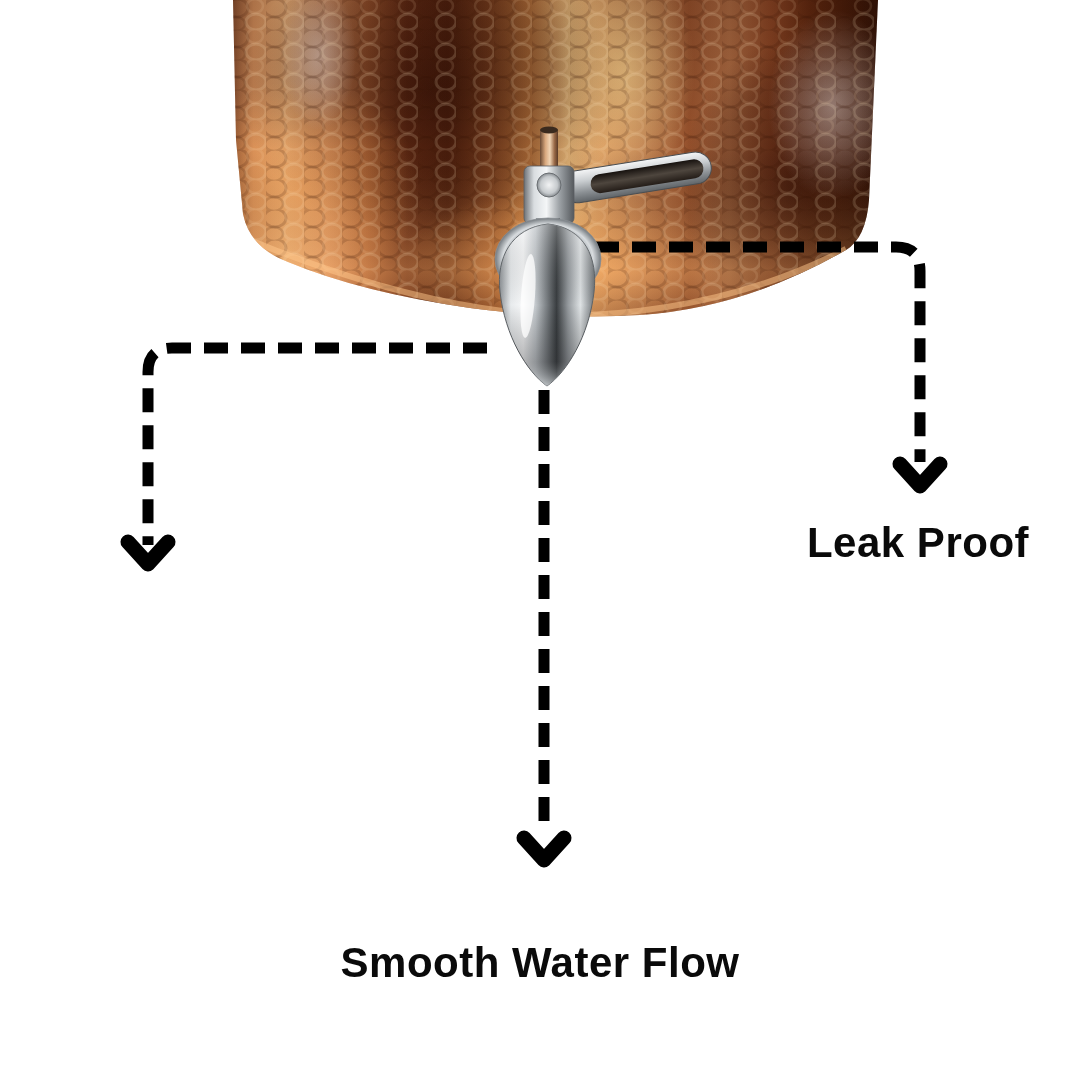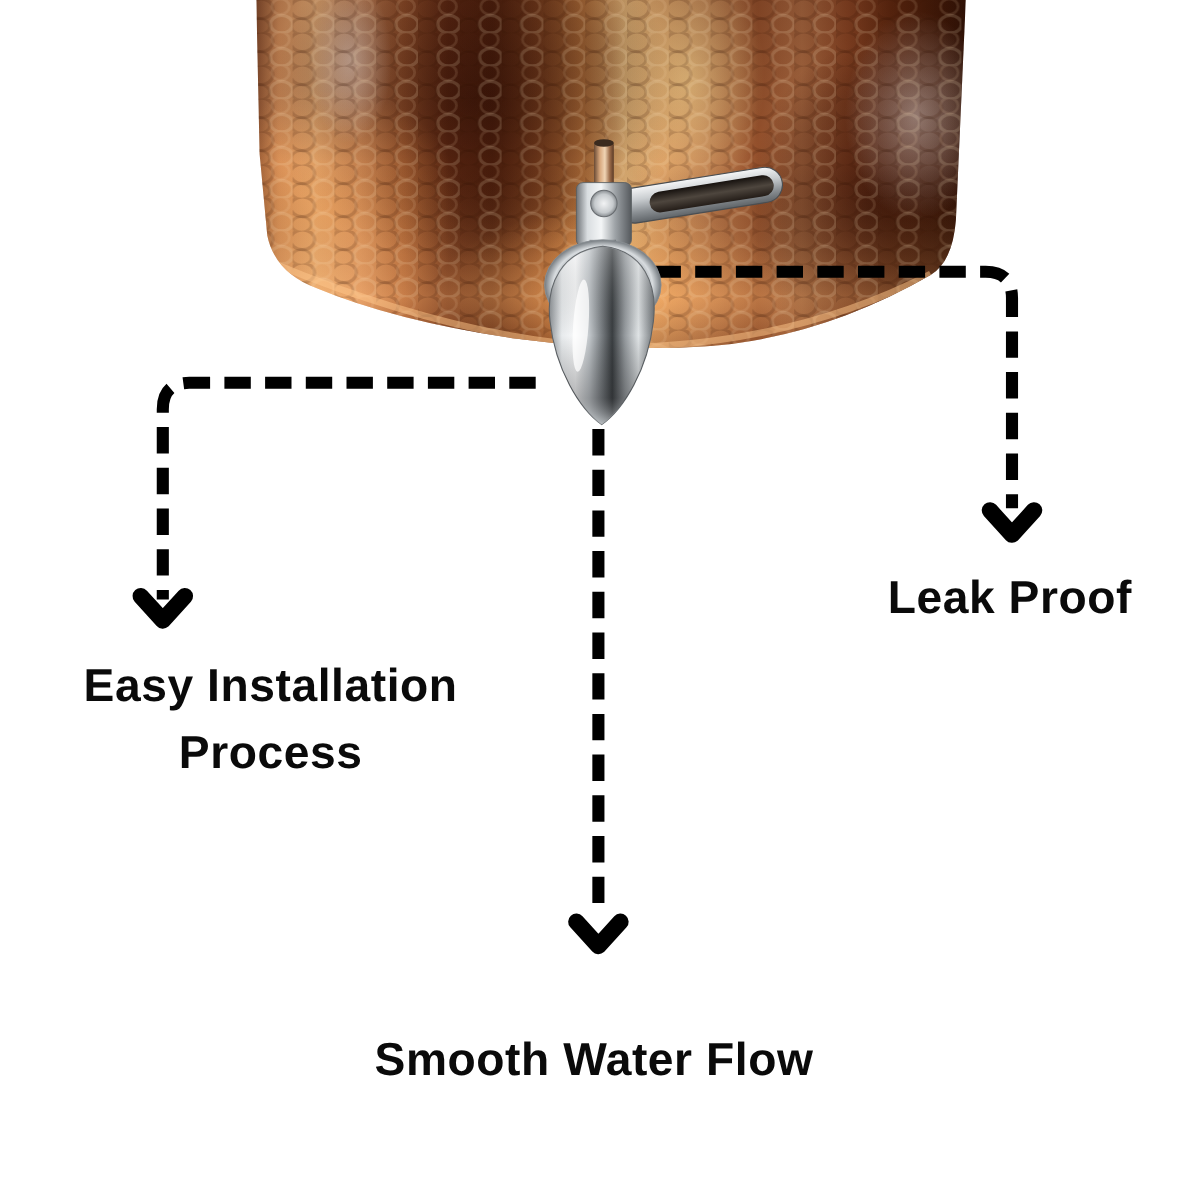--- a/index.html
+++ b/index.html
@@ -188,21 +188,20 @@
       <ellipse cx="548" cy="259" rx="53" ry="41" fill="url(#flangeGrad)" stroke="#8a8f94" stroke-width="0.8"></ellipse>
       <path d="M 548 224 C 585 228 598 258 594 292 C 589 336 567 372 547 386
                C 527 372 505 336 500 292 C 496 258 511 228 548 224 Z" fill="url(#spoutGrad)" stroke="#5f6468" stroke-width="1"></path>
       <path d="M 548 224 C 585 228 598 258 594 292 C 589 336 567 372 547 386
                C 527 372 505 336 500 292 C 496 258 511 228 548 224 Z" fill="url(#spoutV)"></path>
       <ellipse cx="528" cy="296" rx="7" ry="42" fill="rgba(255,255,255,0.75)" transform="rotate(4 528 296)"></ellipse>
     </g>
   </svg>
 
   <div class="label label-easy">
-    <span>Easy Installation</span><br>
-    <span>Process</span>
+    <br>
   </div>
 
   <div class="label label-leak">Leak Proof</div>
 
   <div class="label label-smooth">Smooth Water Flow</div>
 
 </div>
 
 </body></html>

